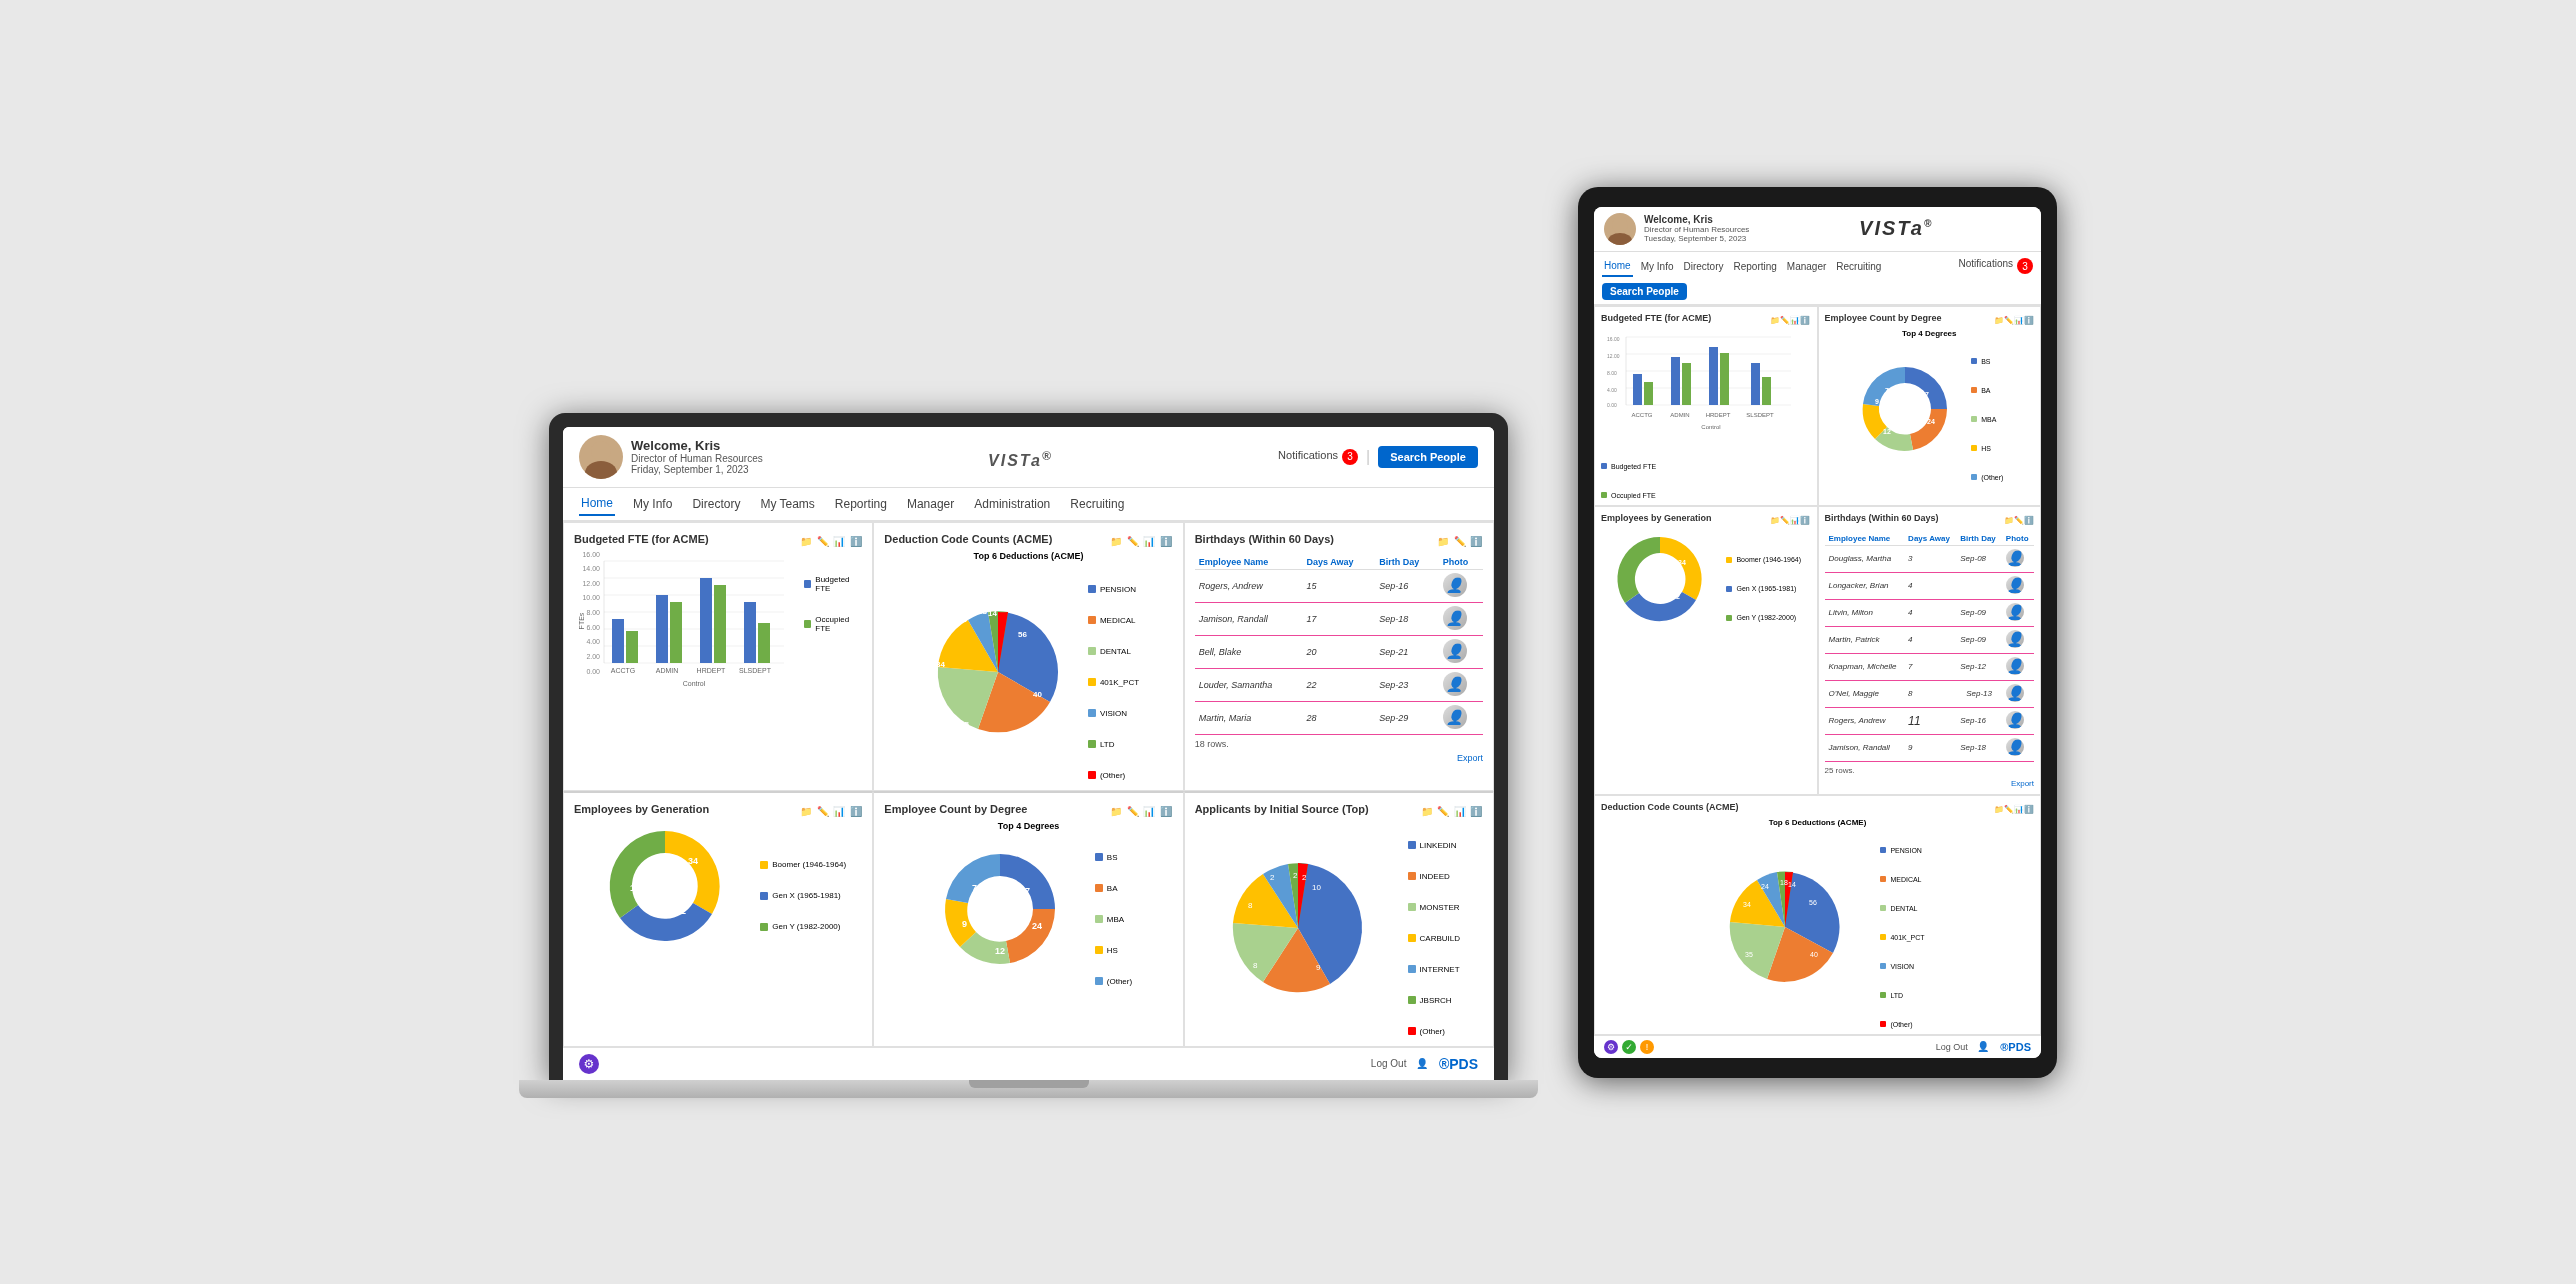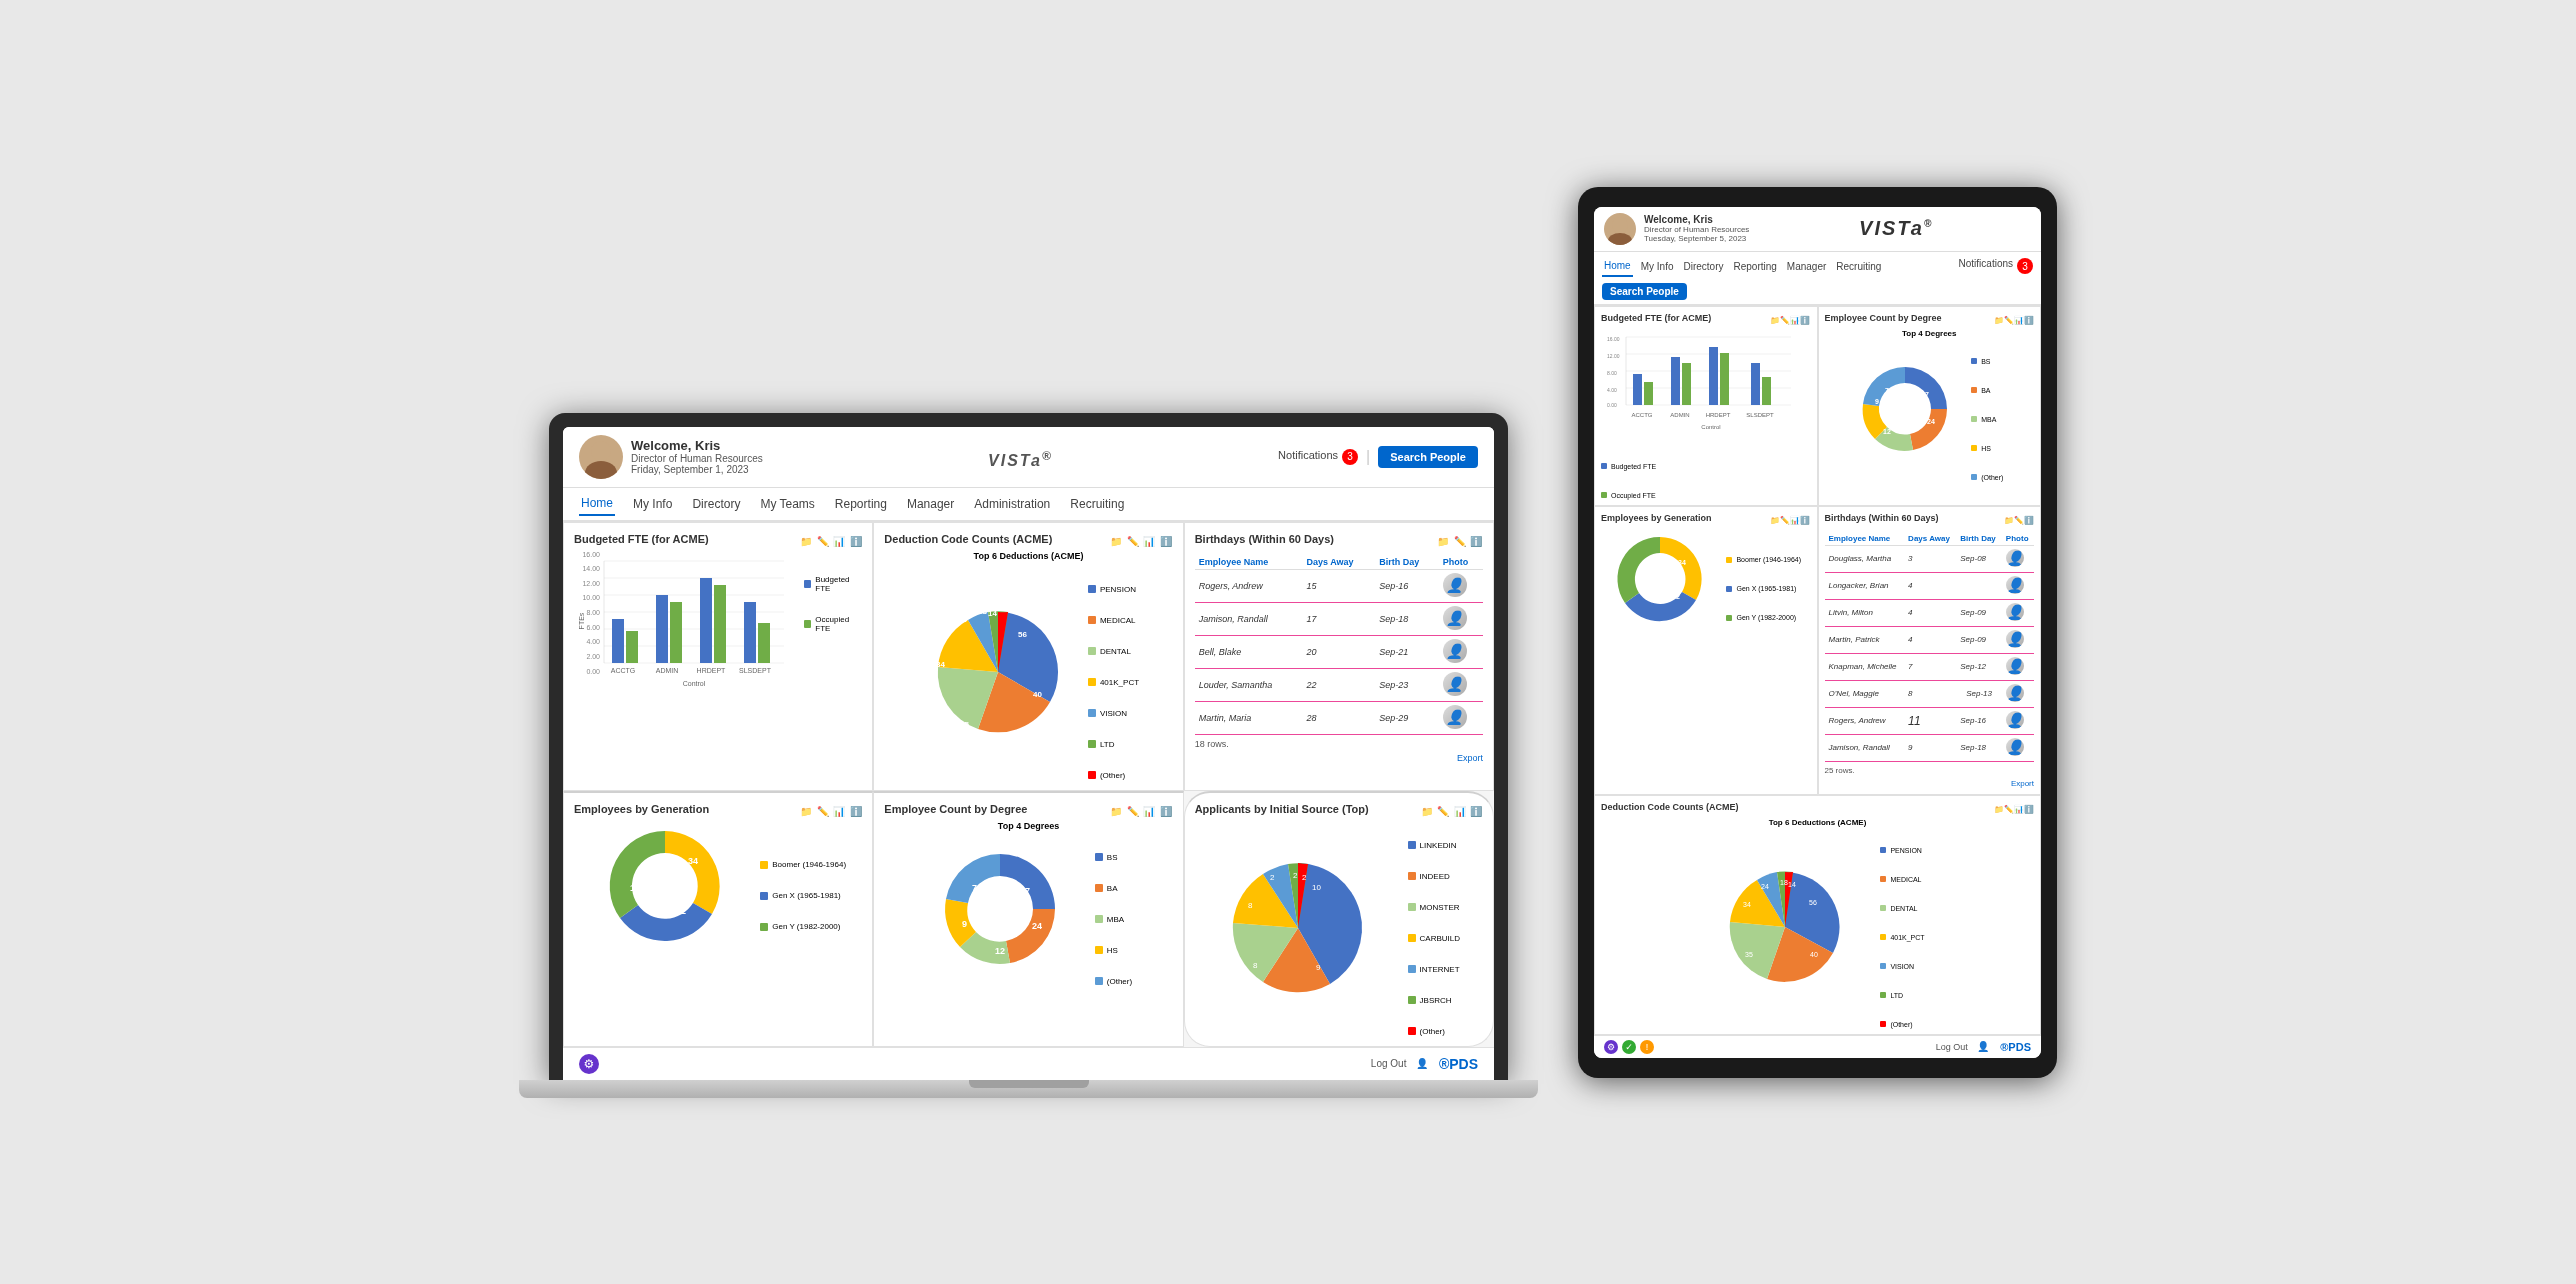--- a/index.html
+++ b/index.html
@@ -689,21 +689,21 @@
                     <span>HS</span>
                   </div>
                 <div class="legend-item">
                     <div class="legend-dot" style="background:#5B9BD5;"></div>
                     <span>(Other)</span>
                   </div>
               </div>
             </div>
           </div>
 
-          <div class="widget" style="border-top:2px solid #d0d0d0;border-radius:26px;">
+          <div class="widget" style="border-top:2px solid #d0d0d0;">
             <div style="display:flex;align-items:center;justify-content:space-between;">
               <div class="widget-title">Applicants by Initial Source (Top)</div>
               <div class="widget-icons">
                 <span>📁</span>
                 <span>✏️</span>
                 <span>📊</span>
                 <span>ℹ️</span>
               </div>
             </div>
             <div class="chart-container">

